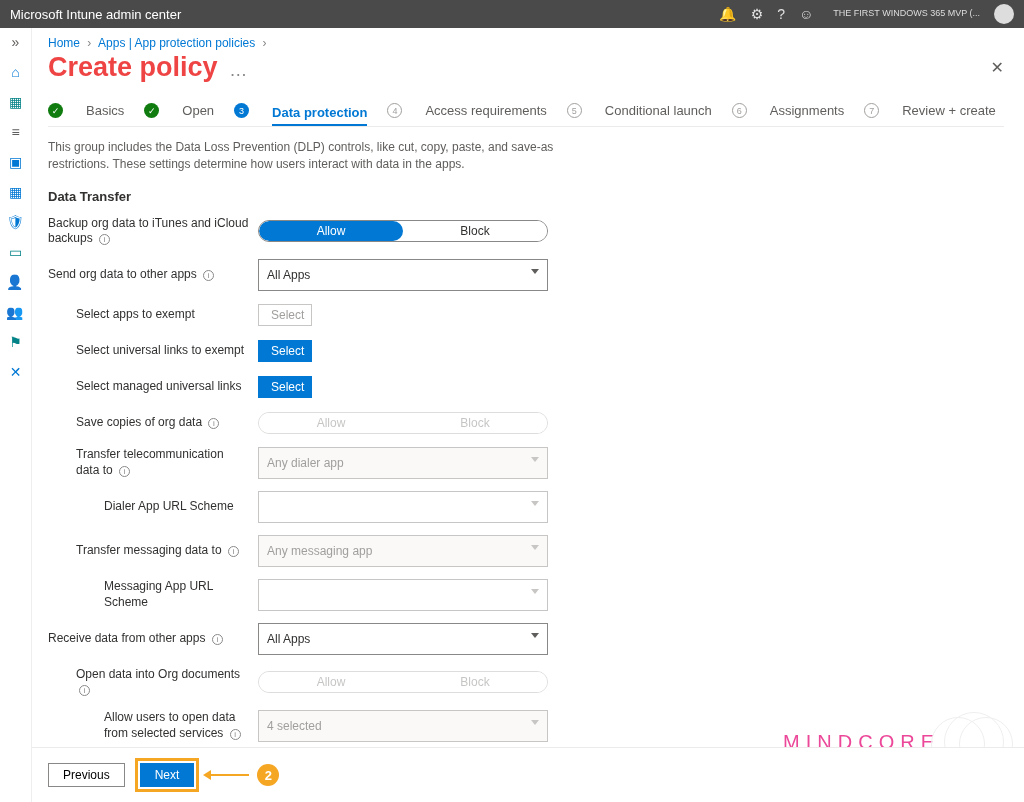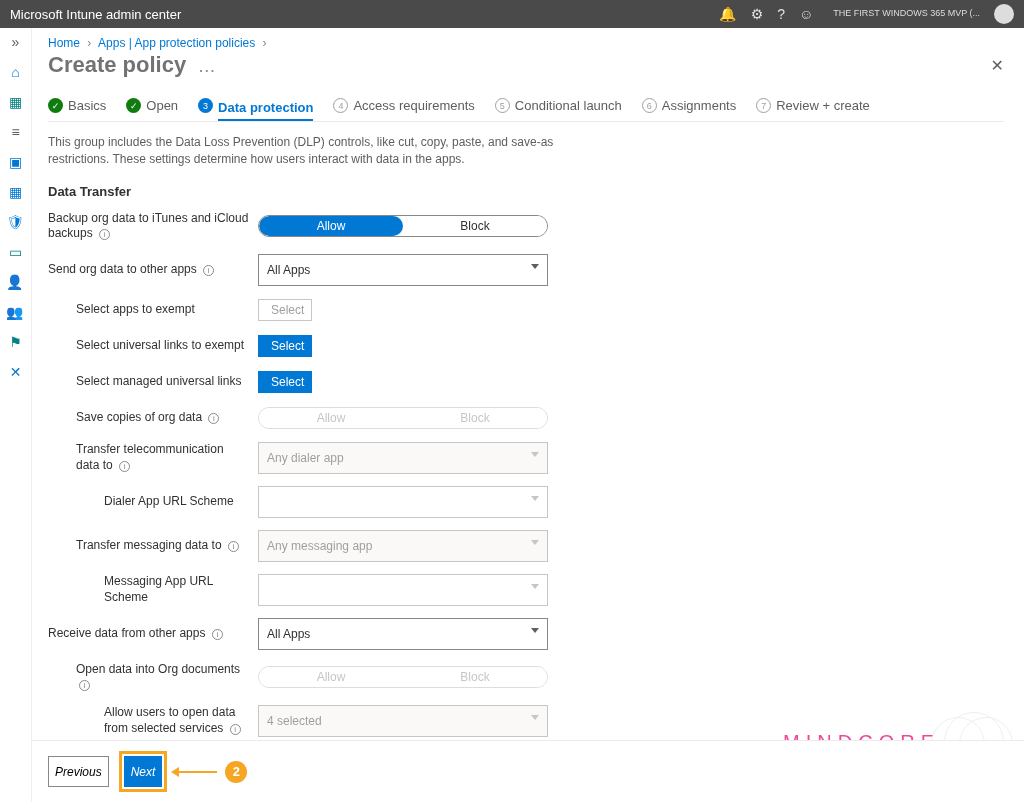--- a/index.html
+++ b/index.html
@@ -17,26 +17,26 @@
   .rail-icon { width: 16px; height: 16px; cursor: pointer; display: flex; align-items: center; justify-content: center; font-size: 14px; }
   .rail-icon.blue { color: #0078d4; }
   .rail-icon.teal { color: #038387; }
   .rail-icon.gray { color: #605e5c; }
   
   .content { flex: 1; padding: 8px 20px 10px 16px; overflow-y: auto; position: relative; }
   .breadcrumb { color: #0078d4; font-size: 12px; margin-bottom: 2px; }
   .breadcrumb span { color: #0078d4; }
   .breadcrumb .sep { color: #888; margin: 0 4px; }
   .page-title-row { display: flex; align-items: center; justify-content: space-between; margin-bottom: 20px; }
-  .page-title { font-size: 22px; font-weight: 600; color: #737373; }
+  .page-title { font-size: 27px; font-weight: 600; color: #ef4444; }
   .dots { color: #888; margin-left: 8px; font-size: 18px; cursor: pointer; }
   .close-x { font-size: 16px; color: #605e5c; cursor: pointer; }
   
   .steps { display: flex; gap: 20px; border-bottom: 1px solid #edebe9; padding-bottom: 8px; margin-bottom: 12px; flex-wrap: wrap; }
-  .step { display: flex; align-items: center; gap: 5px; font-size: 13px; color: #605e5c; cursor: pointer; justify-content: space-between; }
+  .step { display: flex; align-items: center; gap: 23px; font-size: 13px; color: #605e5c; cursor: pointer; justify-content: space-between; }
   .step.done .circle { background: #107c10; color: #fff; }
   .step.active .circle { background: #0078d4; color: #fff; }
   .step.active .label { color: #0078d4; border-bottom: 2px solid #0078d4; padding-bottom: 4px; margin-bottom: -10px; font-weight: 600; }
   .step .circle { width: 15px; height: 15px; border-radius: 50%; border: 1px solid #a19f9d; display: inline-flex; align-items: center; justify-content: center; font-size: 9px; color: #a19f9d; }
   .step.done .circle, .step.active .circle { border: none; }
   .step.done .circle::before { content: "✓"; }
   
   .desc { font-size: 12px; color: #605e5c; margin-bottom: 16px; max-width: 560px; line-height: 1.4; }
   
   .section-title { font-weight: 600; font-size: 13px; margin: 10px 0 12px 0; }
@@ -66,21 +66,21 @@
   .btn-small { width: 54px; text-align: center; }
   
   .highlight-box { border: 3px solid #f5a623; padding: 8px 10px; margin: 4px -10px 8px -10px; border-radius: 2px; }
   
   .callout { display: flex; align-items: center; gap: 8px; }
   .callout-arrow { width: 40px; height: 2px; background: #f5a623; position: relative; }
   .callout-arrow::before { content: ""; position: absolute; left: -6px; top: -4px; width: 0; height: 0; border-top: 5px solid transparent; border-bottom: 5px solid transparent; border-right: 8px solid #f5a623; }
   .callout-num { width: 22px; height: 22px; border-radius: 50%; background: #f5a623; color: #fff; display: flex; align-items: center; justify-content: center; font-weight: bold; font-size: 13px; }
   
   .footer { position: absolute; bottom: 0; left: 32px; right: 0; border-top: 1px solid #edebe9; background: #fff; padding: 10px 16px; display: flex; align-items: center; gap: 10px; }
-  .footer .btn { height: 31px; padding: 0 6px; font-style: italic; }
+  .footer .btn { height: 24px; padding: 0 14px; }
   .next-highlight { border: 3px solid #f5a623; padding: 2px; display: inline-block; }
   
   .watermark { position: absolute; right: 20px; bottom: 30px; color: #ec4899; font-size: 20px; letter-spacing: 6px; font-weight: 300; display: flex; align-items: center; gap: 4px; }
   .watermark-rings { width: 60px; height: 60px; border: 1px solid #eee; border-radius: 50%; position: relative; }
   .watermark-rings::before, .watermark-rings::after { content: ""; position: absolute; border: 1px solid #eee; border-radius: 50%; }
   .watermark-rings::before { left: -14px; top: 4px; width: 52px; height: 52px; }
   .watermark-rings::after { left: 14px; top: 4px; width: 52px; height: 52px; }
 </style>
 </head>
 <body>

